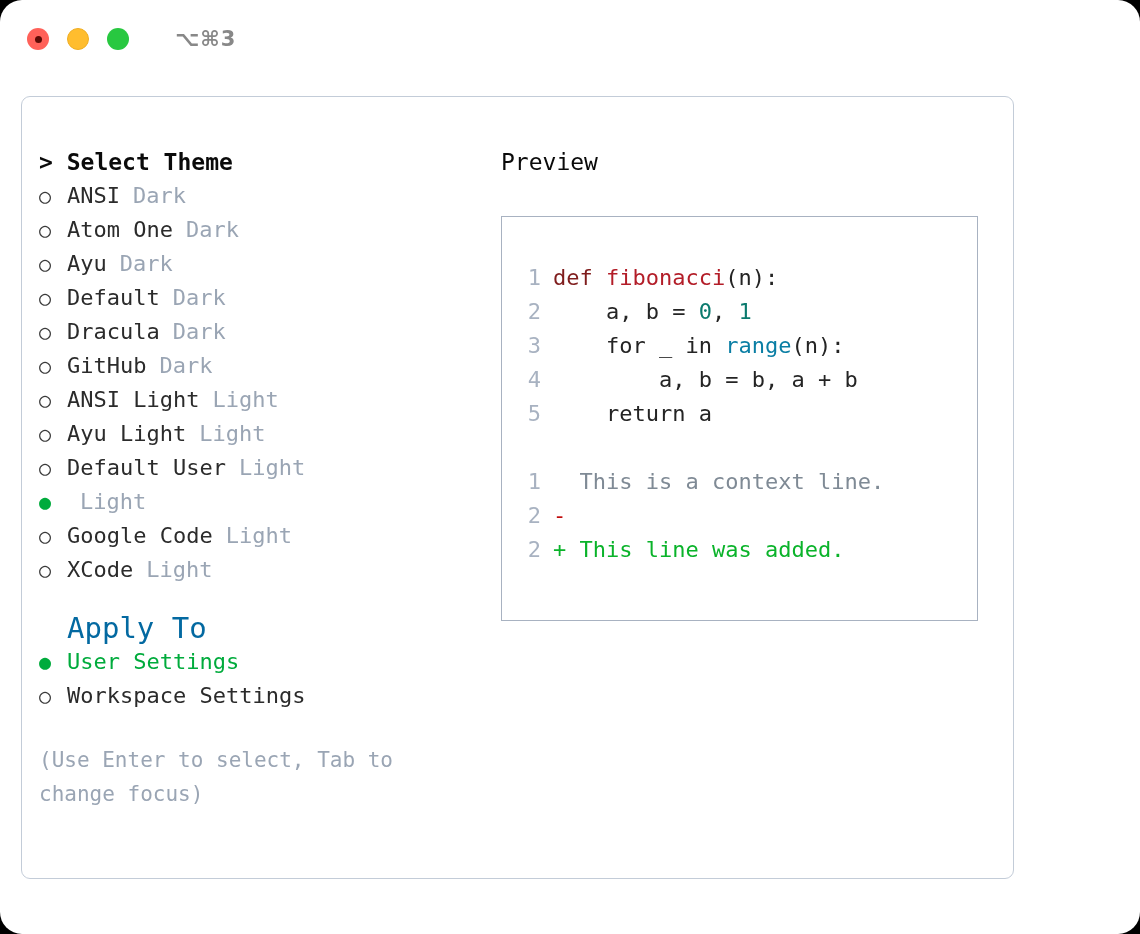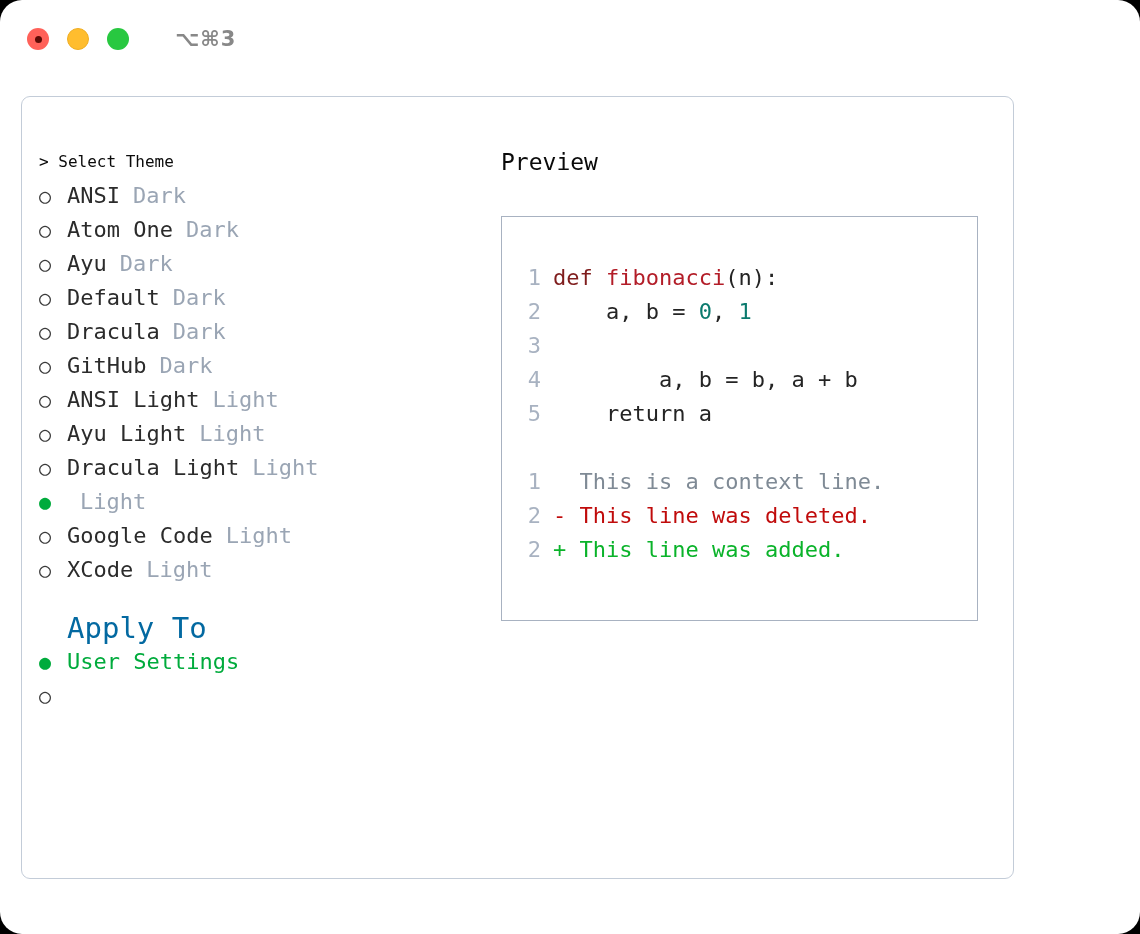--- a/index.html
+++ b/index.html
@@ -87,22 +87,22 @@
   }
 
   
   .left-col {
     width: 462px;
     padding: 48px 0 0 17px;
     box-sizing: border-box;
   }
 
   .list-title {
-    font-size: 16px;
-    font-weight: normal;
+    font-size: 23px;
+    font-weight: bold;
     color: #0a0a0a;
     line-height: 34px;
     white-space: pre;
   }
 
   .theme-list { margin: 0; }
 
   .row {
     display: flex;
     align-items: baseline;
@@ -224,53 +224,54 @@
 
         <div class="theme-list" id="theme-list">
             <div class="row"><span class="bullet">○</span><span class="row-label">ANSI</span><span class="row-cat">Dark</span></div>
             <div class="row"><span class="bullet">○</span><span class="row-label">Atom One</span><span class="row-cat">Dark</span></div>
             <div class="row"><span class="bullet">○</span><span class="row-label">Ayu</span><span class="row-cat">Dark</span></div>
             <div class="row"><span class="bullet">○</span><span class="row-label">Default</span><span class="row-cat">Dark</span></div>
             <div class="row"><span class="bullet">○</span><span class="row-label">Dracula</span><span class="row-cat">Dark</span></div>
             <div class="row"><span class="bullet">○</span><span class="row-label">GitHub</span><span class="row-cat">Dark</span></div>
             <div class="row"><span class="bullet">○</span><span class="row-label">ANSI Light</span><span class="row-cat">Light</span></div>
             <div class="row"><span class="bullet">○</span><span class="row-label">Ayu Light</span><span class="row-cat">Light</span></div>
-            <div class="row"><span class="bullet">○</span><span class="row-label">Dracula Light</span><span class="row-cat">Light</span></div>
+            <div class="row"><span class="bullet">○</span><span class="row-label">Default User</span><span class="row-cat">Light</span></div>
             <div class="row selected"><span class="bullet sel">●</span><span class="row-cat">Light</span></div>
             <div class="row"><span class="bullet">○</span><span class="row-label">Google Code</span><span class="row-cat">Light</span></div>
             <div class="row"><span class="bullet">○</span><span class="row-label">XCode</span><span class="row-cat">Light</span></div>
           </div>
 
         <div class="spacer-20"></div>
 
         <div class="apply-title">Apply To</div>
 
         <div class="apply-list" id="apply-list">
             <div class="row selected"><span class="bullet sel">●</span><span class="row-label">User Settings</span></div>
-            <div class="row"><span class="bullet">○</span></div>
+            <div class="row"><span class="bullet">○</span><span class="row-label">Workspace Settings</span></div>
           </div>
 
+        <div class="hint">(Use Enter to select, Tab to change focus)</div>
       </div>
 
       <div class="right-col">
 
         <div class="preview-title">Preview</div>
 
         <div class="preview-box">
           <div id="code-block">
               <div class="code-line"><span class="lineno">1</span><span class="code-text"><span class="tok-def">def </span><span class="tok-fn">fibonacci</span><span class="tok-plain">(n):</span></span></div>
               <div class="code-line"><span class="lineno">2</span><span class="code-text"><span class="tok-plain">    a, b = </span><span class="tok-num">0</span><span class="tok-plain">, </span><span class="tok-num">1</span></span></div>
-              <div class="code-line"><span class="lineno">3</span></div>
+              <div class="code-line"><span class="lineno">3</span><span class="code-text"><span class="tok-plain">    for _ in </span><span class="tok-builtin">range</span><span class="tok-plain">(n):</span></span></div>
               <div class="code-line"><span class="lineno">4</span><span class="code-text"><span class="tok-plain">        a, b = b, a + b</span></span></div>
               <div class="code-line"><span class="lineno">5</span><span class="code-text"><span class="tok-plain">    return a</span></span></div>
             </div>
           <div class="code-gap"></div>
           <div id="diff-block">
               <div class="code-line"><span class="lineno">1</span><span class="diff-ctx">  </span><span class="diff-ctx">This is a context line.</span></div>
-              <div class="code-line"><span class="lineno">2</span><span class="diff-del">- </span><span class="diff-del">This line was deleted.</span></div>
+              <div class="code-line"><span class="lineno">2</span><span class="diff-del">- </span></div>
               <div class="code-line"><span class="lineno">2</span><span class="diff-add">+ </span><span class="diff-add">This line was added.</span></div>
             </div>
         </div>
 
       </div>
 
     </div>
   </div>
 </div>
 

